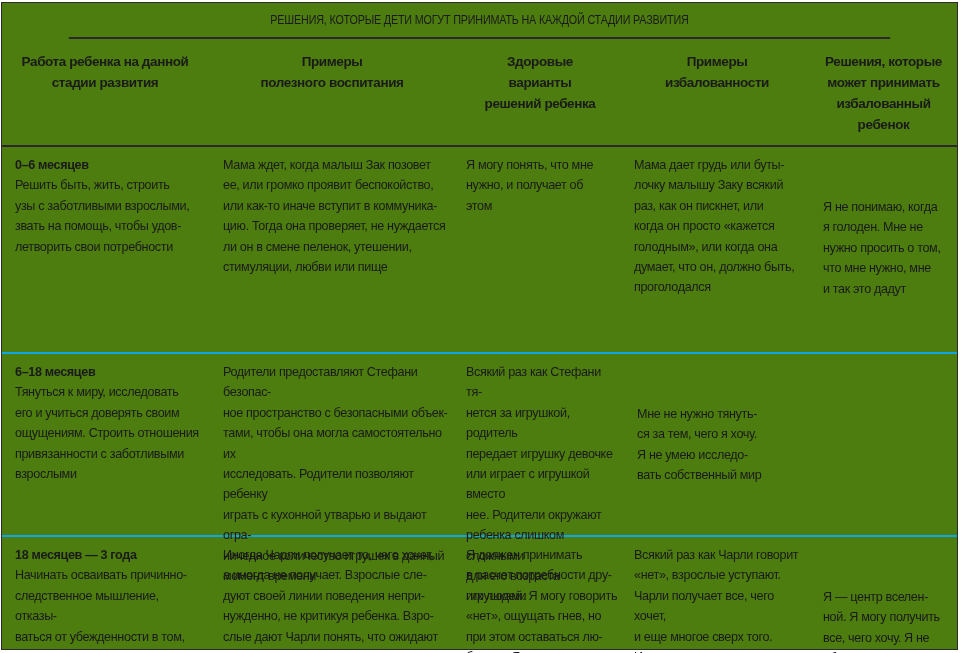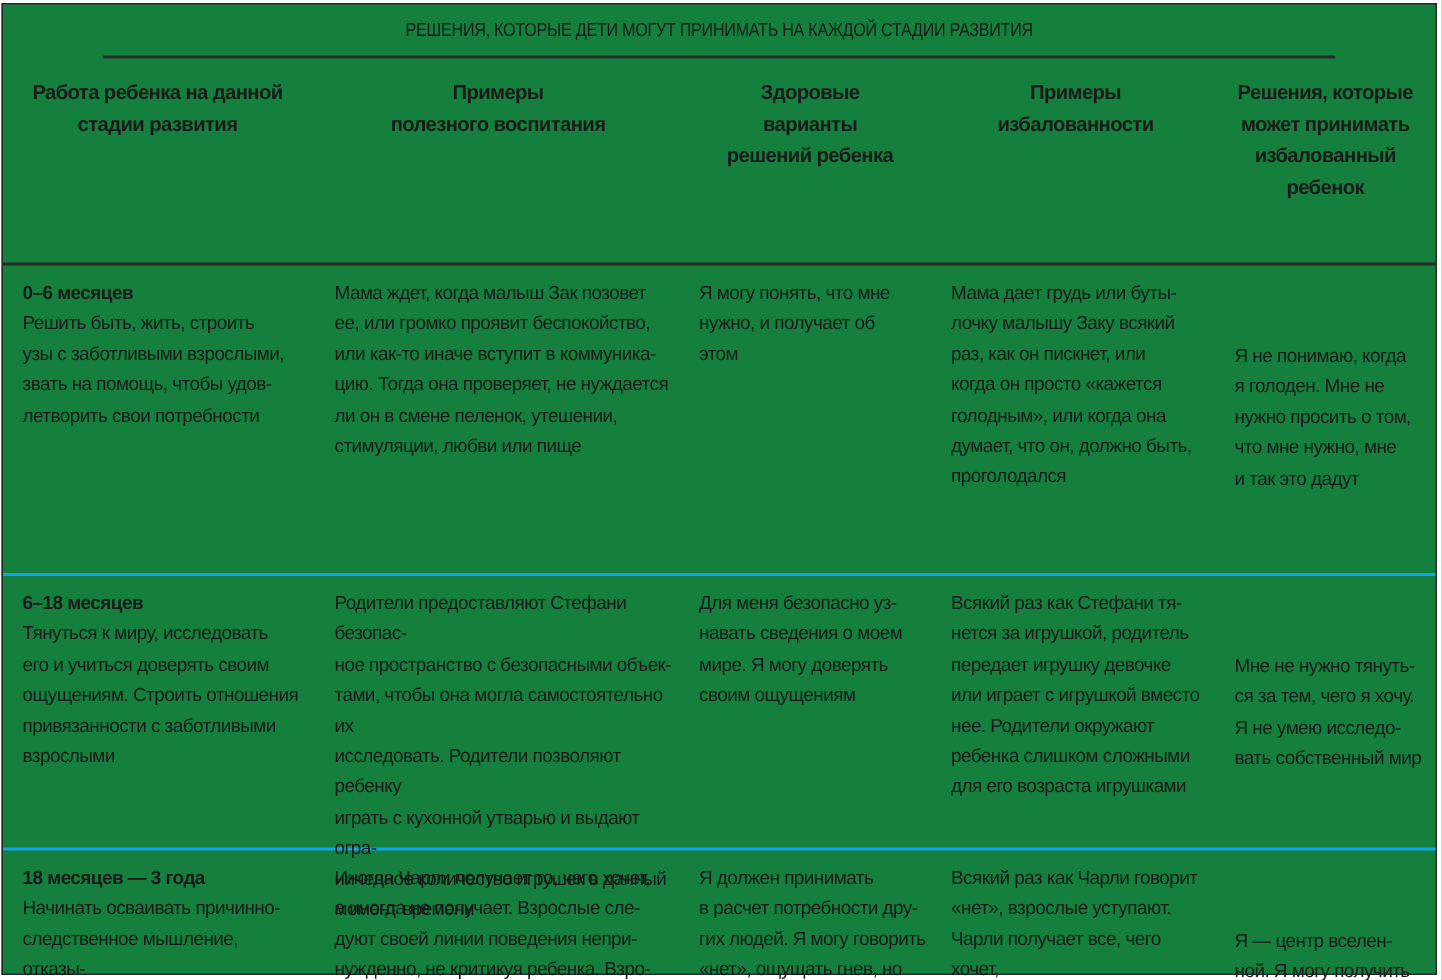--- a/index.html
+++ b/index.html
@@ -15,21 +15,21 @@
       color: #1a1a1a;
     }
     .frame {
       position: absolute;
       left: 1px;
       top: 2px;
       width: 957px;
       height: 648px;
       border: 1.5px solid #2a2a2a;
       box-sizing: border-box;
-      background: #15803d;
+      background: #4d7c0f;
     }
     .title-row {
       height: 34px;
       border-bottom: 2px solid #2a2a2a;
       display: flex;
       align-items: center;
       justify-content: center;
       font-size: 12.5px;
       letter-spacing: -0.2px;
       transform: scaleX(0.86);
@@ -37,21 +37,21 @@
     .grid {
       display: grid;
       grid-template-columns: 206px 248px 168px 186px 1fr;
     }
     .head-cell {
       text-align: center;
       font-weight: bold;
       font-size: 13.5px;
       line-height: 21px;
       padding-top: 12px;
-      height: 136px;
+      height: 106px;
       box-sizing: border-box;
       letter-spacing: -0.4px;
     }
     .head-row {
       border-bottom: 2px solid #2a2a2a;
     }
     .row {
       border-bottom: 2px solid #0ea5e9;
     }
     .row:last-child { border-bottom: none; }
@@ -132,24 +132,20 @@
 ощущениям. Строить отношения
 привязанности с заботливыми
 взрослыми</span></div>
     <div class="cell c2">Родители предоставляют Стефани безопас-
 ное пространство с безопасными объек-
 тами, чтобы она могла самостоятельно их
 исследовать. Родители позволяют ребенку
 играть с кухонной утварью и выдают огра-
 ниченное количество игрушек в данный
 момент времени</div>
-    <div class="cell c3">Для меня безопасно уз-
-навать сведения о моем
-мире. Я могу доверять
-своим ощущениям</div>
     <div class="cell c4">Всякий раз как Стефани тя-
 нется за игрушкой, родитель
 передает игрушку девочке
 или играет с игрушкой вместо
 нее. Родители окружают
 ребенка слишком сложными
 для его возраста игрушками</div>
     <div class="cell c5">Мне не нужно тянуть-
 ся за тем, чего я хочу.
 Я не умею исследо-

